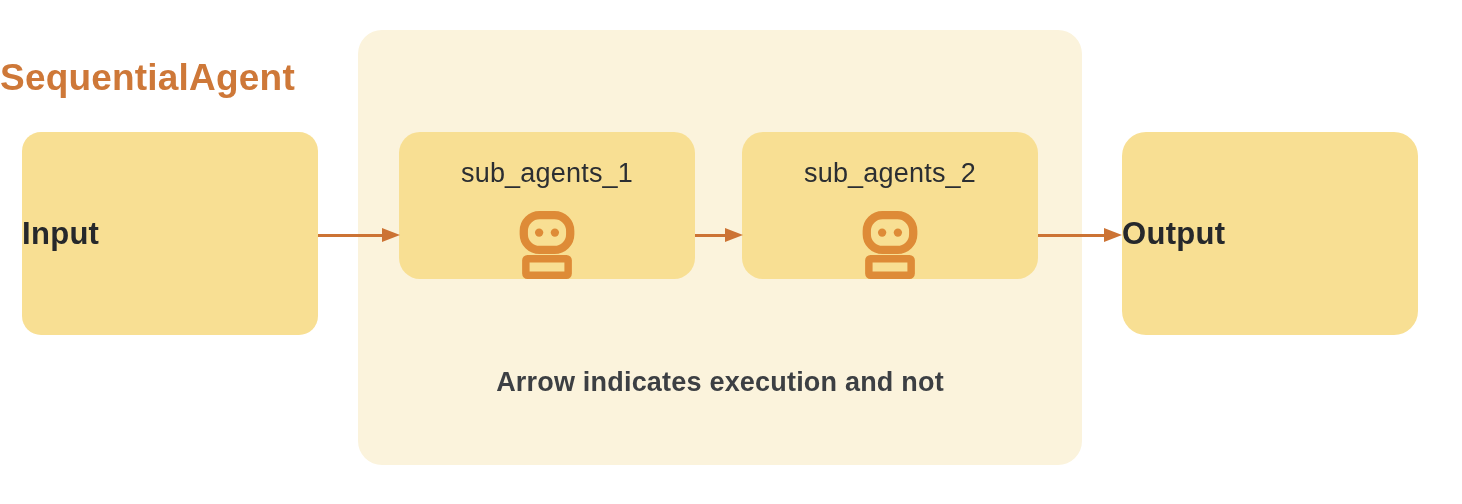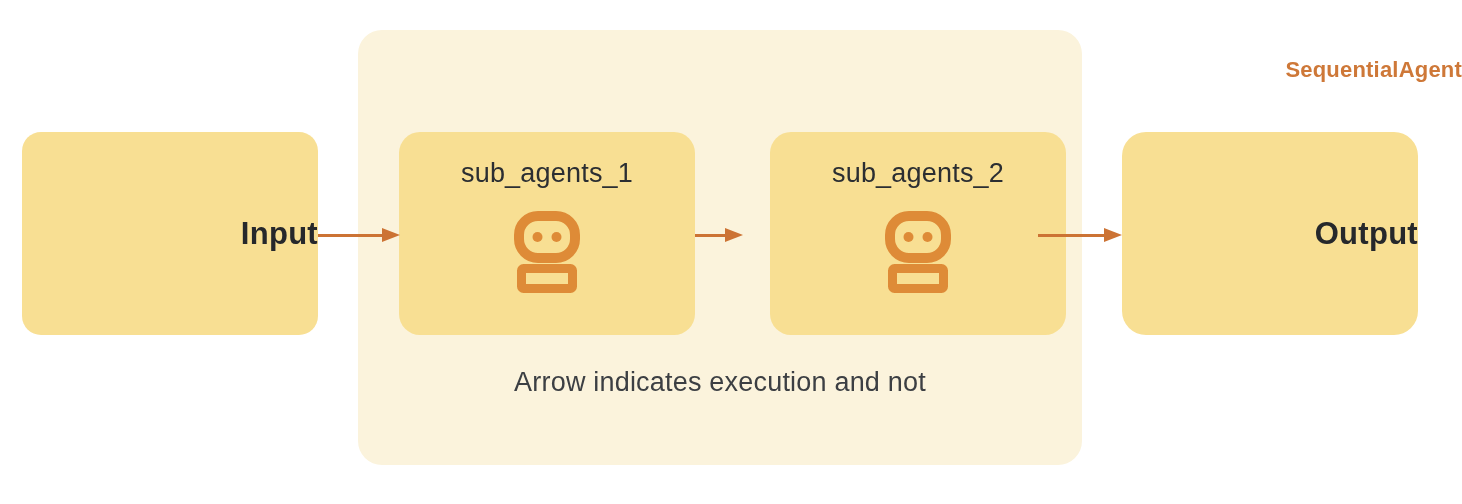--- a/index.html
+++ b/index.html
@@ -25,21 +25,21 @@
   
   .terminal-box{
     position:absolute;
     top:132px;
     width:296px;
     height:203px;
     background:var(--box-yellow);
     border-radius:19px;
     display:flex;
     align-items:center;
-    justify-content:flex-end;
+    justify-content:flex-start;
   }
   .terminal-box .terminal-label{
     font-size:31px;
     font-weight:700;
     color:var(--text-dark);
     letter-spacing:0.3px;
   }
   #input-box{left:22px;}
   #output-box{left:1122px;border-radius:24px;}
 
@@ -51,41 +51,41 @@
     width:724px;
     height:435px;
     background:var(--container-cream);
     border-radius:24px;
   }
   .seq-title{
     position:absolute;
     left:0;
     top:57px;
     width:100%;
-    text-align:right;
-    font-size:22px;
+    text-align:left;
+    font-size:37px;
     font-weight:600;
     color:var(--title-orange);
     letter-spacing:0.2px;
   }
 
   
   .sub-box{
     position:absolute;
     top:132px;
     width:296px;
-    height:203px;
+    height:147px;
     background:var(--box-yellow);
     border-radius:21px;
     display:flex;
     flex-direction:column;
     align-items:center;
   }
   #sub-box-1{left:399px;}
-  #sub-box-2{left:742px;margin-left:28px;}
+  #sub-box-2{left:742px;}
   .sub-label{
     margin-top:26px;
     font-size:27px;
     font-weight:400;
     color:var(--label-dark);
     letter-spacing:0.2px;
     line-height:30px;
   }
   .robot-icon{
     margin-top:23px;
@@ -95,21 +95,21 @@
   }
 
   
   .caption{
     position:absolute;
     left:358px;
     top:365px;
     width:724px;
     text-align:center;
     font-size:27px;
-    font-weight:400;
+    font-weight:700;
     color:var(--caption-gray);
     line-height:35px;
     letter-spacing:0.2px;
   }
 
   
   .arrow{
     position:absolute;
     top:228px;
     height:14px;

